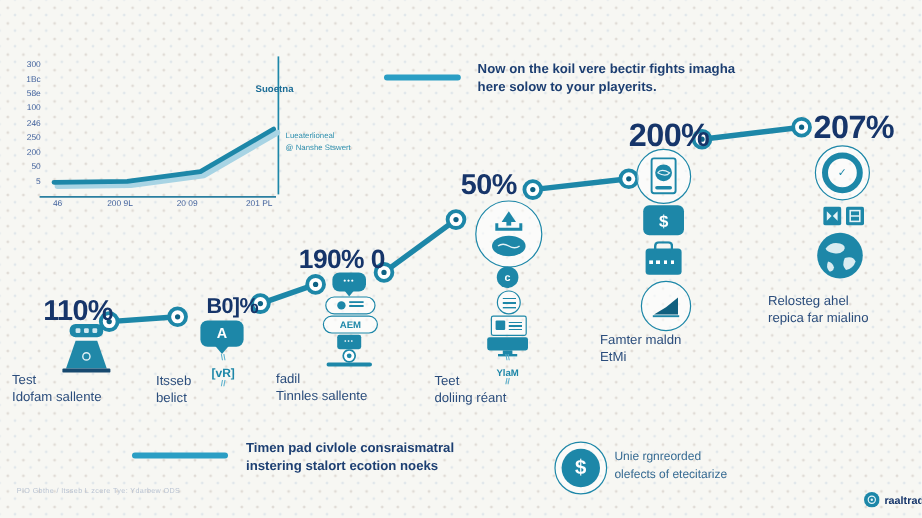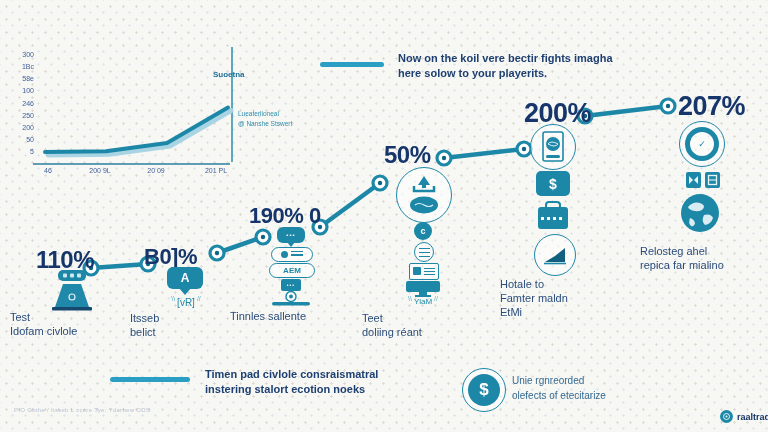--- a/index.html
+++ b/index.html
@@ -30,21 +30,21 @@
   .pct{font-weight:700;color:#16356a;letter-spacing:-0.5px;line-height:1;}
   
   .step-label{text-align:left;font-size:11px;color:#2b4d7c;line-height:1.25;font-weight:400;}
   
   .teal{background:#1d87a8;}
   .bubble{background:#1d87a8;border-radius:6px;color:#fff;display:flex;align-items:center;justify-content:center;font-weight:700;}
   .bubble .tail{position:absolute;bottom:-6px;left:50%;transform:translateX(-50%);width:0;height:0;border-left:6px solid transparent;border-right:6px solid transparent;border-top:7px solid #1d87a8;}
   .pill{border:1.5px solid #1d87a8;border-radius:8px;display:flex;align-items:center;justify-content:center;gap:3px;background:rgba(255,255,255,.6);}
   .pill .dot{width:7px;height:7px;border-radius:50%;background:#1d87a8;}
   .pill .lines{width:12px;height:7px;background:repeating-linear-gradient(180deg,#1d87a8 0 1.5px,transparent 1.5px 3.5px);}
-  .raybn{display:flex;align-items:flex-start;justify-content:center;gap:2px;color:#1d87a8;font-weight:400;}
+  .raybn{display:flex;align-items:center;justify-content:center;gap:2px;color:#1d87a8;font-weight:700;flex-direction:column;}
   .raybn .ray{font-size:7px;color:#5ab0cc;position:relative;top:-2px;}
   .circle-o{border:1.6px solid #1d87a8;border-radius:50%;background:rgba(255,255,255,.55);}
   .circle-f{background:#1d87a8;border-radius:50%;color:#fff;display:flex;align-items:center;justify-content:center;font-weight:700;}
   .lines-box{display:flex;align-items:center;justify-content:center;}
   .lines-box .lines{width:11px;height:9px;background:repeating-linear-gradient(180deg,#1d87a8 0 1.5px,transparent 1.5px 4px);}
   .monitor{background:#1d87a8;border-radius:2px;}
   .monitor .stand{position:absolute;left:50%;transform:translateX(-50%);top:100%;width:8px;height:3px;background:#1d87a8;}
   .monitor .base{position:absolute;left:50%;transform:translateX(-50%);top:100%;margin-top:3px;width:16px;height:2px;background:#1d87a8;}
   .case{background:#1d87a8;border-radius:3px;position:relative;}
   .case .handle{position:absolute;top:-6px;left:50%;transform:translateX(-50%);width:12px;height:8px;border:2.5px solid #1d87a8;border-bottom:none;border-radius:4px 4px 0 0;}
@@ -159,24 +159,24 @@
       <rect x="13" y="3.5" width="4" height="4" rx="1" fill="#cfe8f0"></rect>
       <rect x="20" y="3.5" width="4" height="4" rx="1" fill="#cfe8f0"></rect>
       <rect x="27" y="3.5" width="4" height="4" rx="1" fill="#cfe8f0"></rect>
       <polygon points="5,37 13,14 31,14 39,37" fill="#2088a8"></polygon>
       <circle cx="22" cy="27" r="3" fill="none" stroke="#dff0f5" stroke-width="1.2"></circle>
       <rect x="2" y="37" width="40" height="3.5" rx="1" fill="#17496f"></rect>
     </svg>
   </div>
   <div class="abs step-label" style="left:10px;top:311px;width:124px">
     <div>Test</div>
-    <div>Idofam civlole</div>
-  </div>
-
-  <div class="abs pct" style="left:144px;top:246px;font-size:22px">B0]%</div>
+    <div>Idofam sallente</div>
+  </div>
+
+  <div class="abs pct" style="left:172px;top:246px;font-size:18px">B0]%</div>
   <div class="abs bubble" style="left:167px;top:267px;width:36px;height:22px;font-size:12px">
     <span>A</span>
     <span class="tail"></span>
   </div>
   <div class="abs raybn" style="left:157px;top:297px;width:58px;font-size:10px">
     <span class="ray">\\</span>
     <span>[vR]</span>
     <span class="ray">//</span>
   </div>
   <div class="abs step-label" style="left:130px;top:312px;width:110px">
@@ -200,20 +200,21 @@
     <span>•••</span>
   </div>
   <div class="abs" style="left:272px;top:291px;width:38px;height:15px">
     <svg width="38" height="15" viewBox="0 0 38 15">
       <circle cx="19" cy="5.5" r="5" fill="#fff" stroke="#1d87a8" stroke-width="1.4"></circle>
       <circle cx="19" cy="5.5" r="2" fill="#1d87a8"></circle>
       <rect x="0" y="11" width="38" height="3.5" rx="1.7" fill="#1d87a8"></rect>
     </svg>
   </div>
   <div class="abs step-label" style="left:230px;top:310px;width:122px">
+    <div>fadil</div>
     <div>Tinnles sallente</div>
   </div>
 
   <div class="abs pct" style="left:384px;top:143px;font-size:24px">50%</div>
   <div class="abs circle-o" style="left:396px;top:167px;width:54px;height:54px">
     <svg width="54" height="54" viewBox="0 0 54 54">
       <polygon points="27,8 33,17 21,17" fill="#1d87a8"></polygon>
       <rect x="25" y="14" width="4" height="6" fill="#1d87a8"></rect>
       <path d="M17 18 v5 h20 v-5" fill="none" stroke="#1d87a8" stroke-width="2.5"></path>
       <ellipse cx="27" cy="37" rx="14" ry="8.5" fill="#1d87a8"></ellipse>
@@ -260,21 +261,20 @@
     <span class="handle"></span>
     <span class="band"></span>
   </div>
   <div class="abs circle-o" style="left:534px;top:234px;width:40px;height:40px">
     <svg width="40" height="40" viewBox="0 0 40 40">
       <polygon points="10,27 30,27 30,13 20,21" fill="#11607f"></polygon>
       <line x1="9" y1="28.5" x2="31" y2="28.5" stroke="#1d87a8" stroke-width="1.6"></line>
     </svg>
   </div>
   <div class="abs step-label" style="left:500px;top:278px;width:110px">
-    <div>Hotale to</div>
     <div>Famter maldn</div>
     <div>EtMi</div>
   </div>
 
   <div class="abs pct" style="left:678px;top:93px;font-size:27px">207%</div>
   <div class="abs circle-o" style="left:679px;top:121px;width:44px;height:44px;display:flex;align-items:center;justify-content:center">
     <span style="width:24px;height:24px;border:5px solid #1d87a8;border-radius:50%;display:flex;align-items:center;justify-content:center;color:#1d87a8;font-size:9px;font-weight:700">
       <span>✓</span>
     </span>
   </div>

